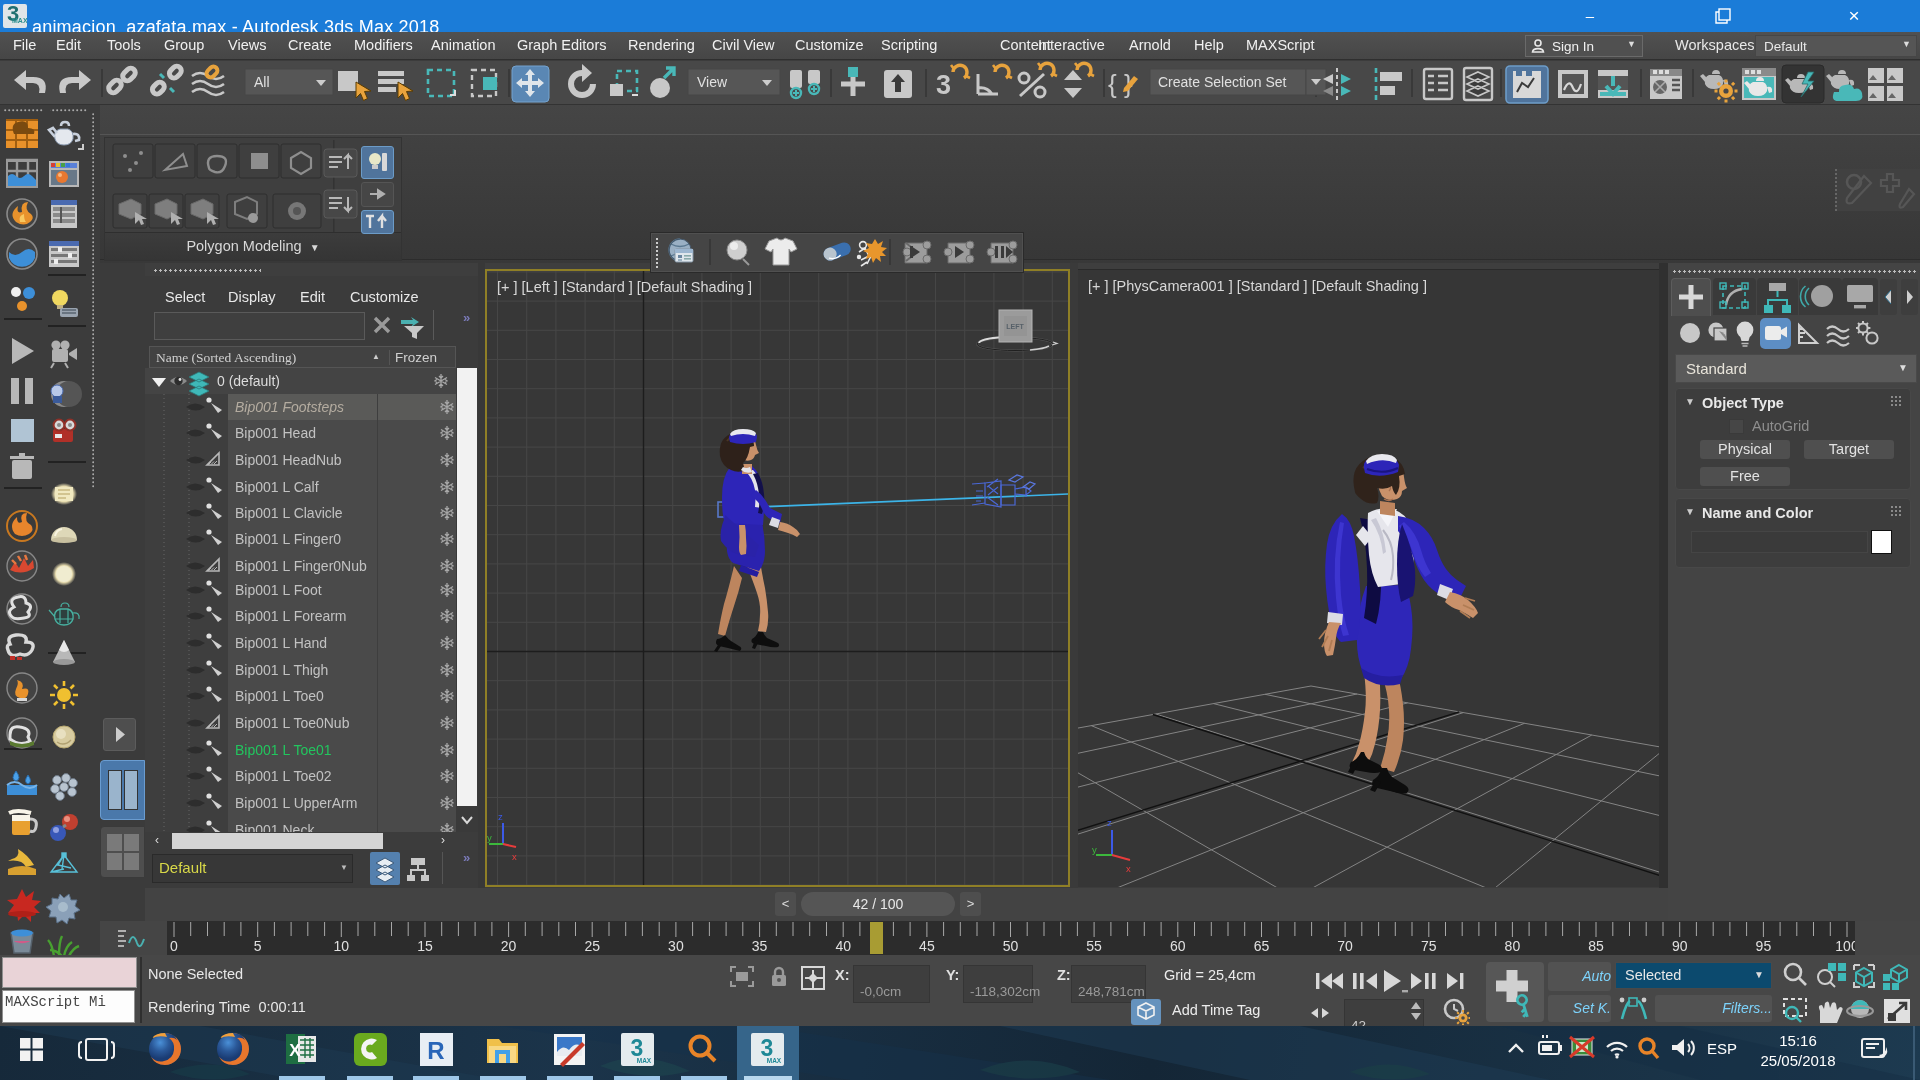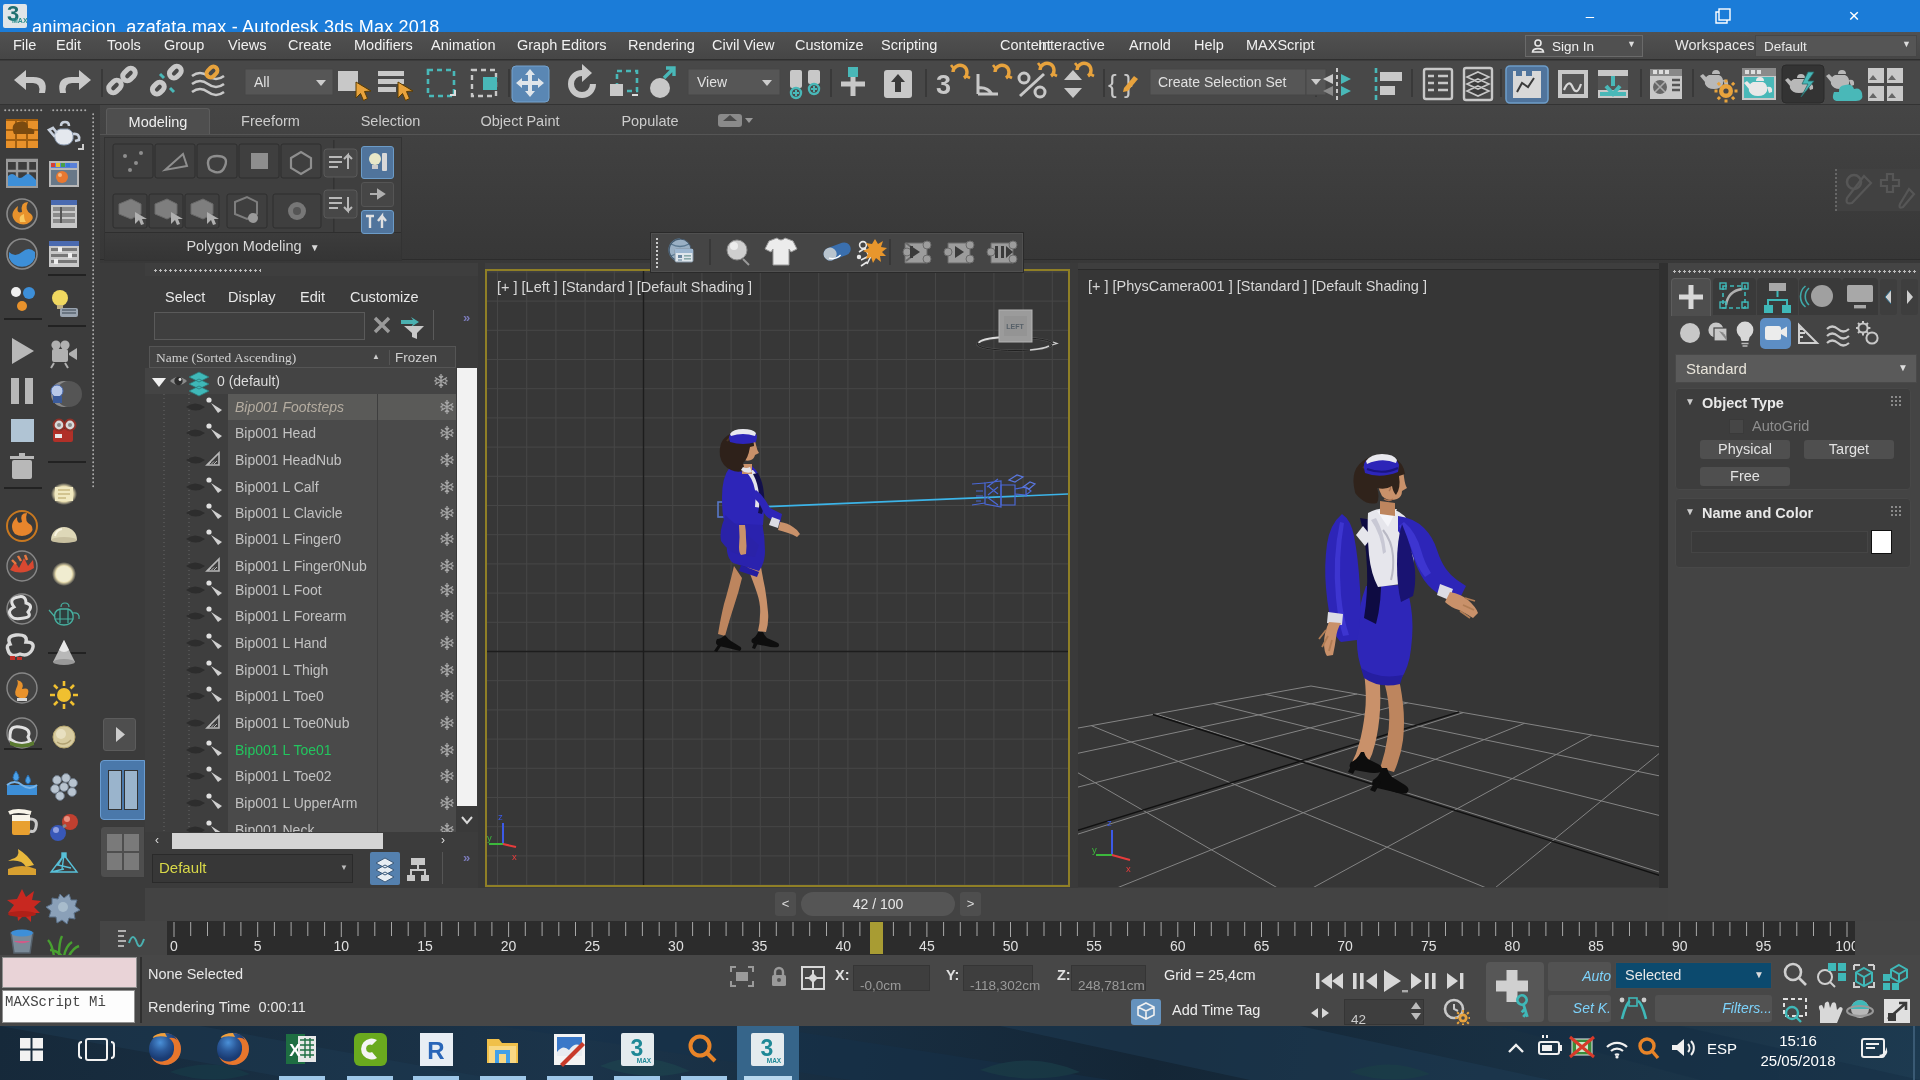--- a/index.html
+++ b/index.html
@@ -49,21 +49,21 @@
   .rollhead { color:#e9e9e9; font-weight:bold; font-size:14.5px; padding:6px 0 0 26px; }
   .cpbtn { position:absolute; background:#4f4f4f; border-radius:3px; color:#e2e2e2; font-size:14.5px; text-align:center; }
 
   
   #framerow { left:145px; top:888px; width:1523px; height:33px; background:#434343; }
   #rulerrow { left:100px; top:921px; width:1820px; height:34px; background:#454545; }
   #ruler { position:absolute; left:67px; top:0; width:1688px; height:34px; background:#2c2c2c; }
 
   
   #statusbar { left:0; top:955px; width:1920px; height:71px; background:#474747; }
-  .sfield { position:absolute; height:22px; background:#3e3e3e; border:1px solid #353535; color:#9a9a9a; font-size:13.5px; padding:12px 6px; }
+  .sfield { position:absolute; height:22px; background:#3e3e3e; border:1px solid #353535; color:#9a9a9a; font-size:13.5px; padding:18px 6px; }
   .sbtn { position:absolute; background:#525252; border-radius:3px; color:#7dd3fc; font-size:14px; text-align:right;font-style:italic; }
 
   
   #taskbar { left:0; top:1026px; width:1920px; height:54px; background:linear-gradient(100deg,#16293a,#1b344a 30%,#142636 60%,#1d3a50); }
 </style>
 </head>
 <body>
 <div id="stage">
 
   <div id="titlebar" class="abs"></div>
@@ -333,32 +333,20 @@
             <rect x="1887" y="6" width="16" height="15"></rect>
             <rect x="1868" y="24" width="16" height="15"></rect>
             <rect x="1887" y="24" width="16" height="15"></rect>
       <path d="M1869 18 l4 -5 l4 5 z M1888 18 l4 -5 l4 5 z M1869 36 l4 -5 l4 5 z M1888 36 l4 -5 l4 5 z" fill="#666"></path>
           </g>
     </g>
   </svg>
   </div>
 
   <div id="ribbon" class="abs">
-    <div id="ribbontabs">
-      <div class="rtab active" style="left:6px;width:104px;">Modeling</div>
-      <div class="rtab" style="left:128px;width:85px;">Freeform</div>
-      <div class="rtab" style="left:248px;width:85px;">Selection</div>
-      <div class="rtab" style="left:365px;width:110px;">Object Paint</div>
-      <div class="rtab" style="left:505px;width:90px;">Populate</div>
-      <svg width="36" height="18" viewBox="0 0 36 18" style="position:absolute;left:618px;top:4px;">
-        <rect x="0" y="2" width="24" height="13" rx="3" fill="#8a8a8a"></rect>
-          <path d="M5 9 l7 -6 l7 6 z" fill="#4a4a4a"></path>
-          <path d="M27 6 l8 0 l-4 5 z" fill="#999"></path>
-      </svg>
-    </div>
     <div id="ribbonbody">
 
       <div style="position:absolute;left:4px;top:2px;width:298px;height:124px;background:#3f3f3f;border:1px solid #333;">
         <div style="position:absolute;left:0;bottom:0;width:296px;height:28px;background:linear-gradient(#3c3c3c,#353535);border-top:1px solid #2e2e2e;color:#d8d8d8;font-size:14.5px;text-align:center;line-height:27px;">Polygon Modeling &nbsp;<span style="font-size:10px;">▼</span></div>
         <svg width="296" height="96" viewBox="0 0 296 96">
           <g fill="#3f3f3f" stroke="#2e2e2e">
             <rect x="8" y="6" width="40" height="34" rx="2"></rect>
               <rect x="50" y="6" width="40" height="34" rx="2"></rect>
               <rect x="92" y="6" width="40" height="34" rx="2"></rect>
               <rect x="134" y="6" width="40" height="34" rx="2"></rect>

